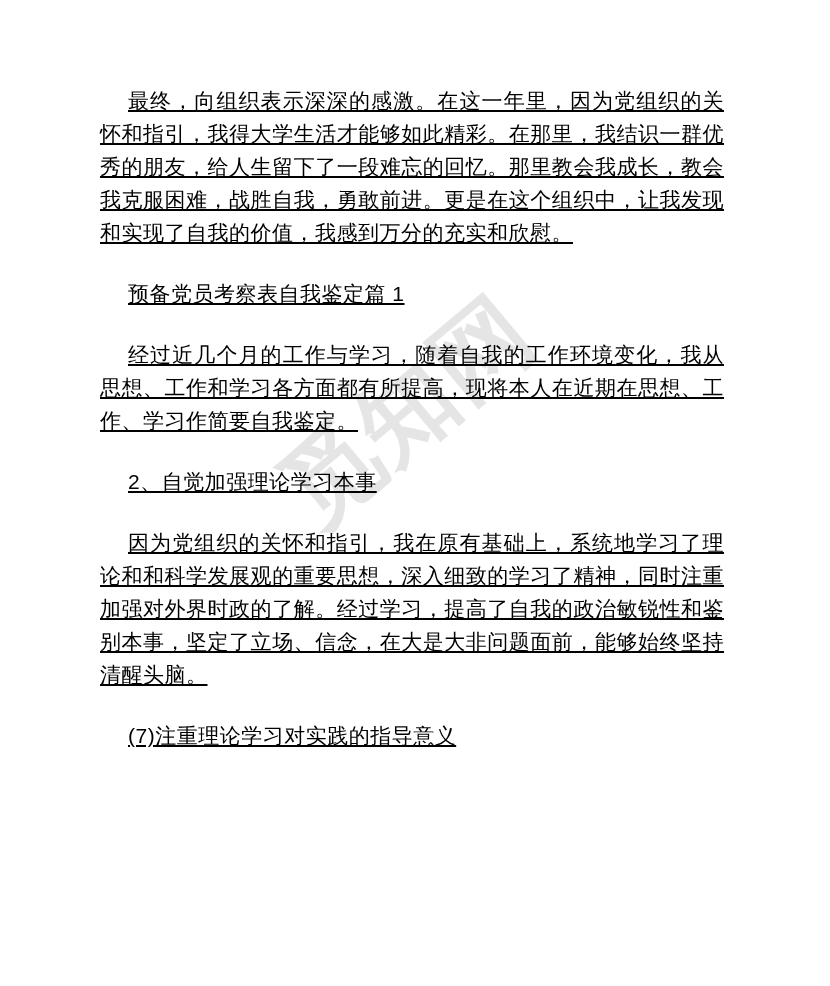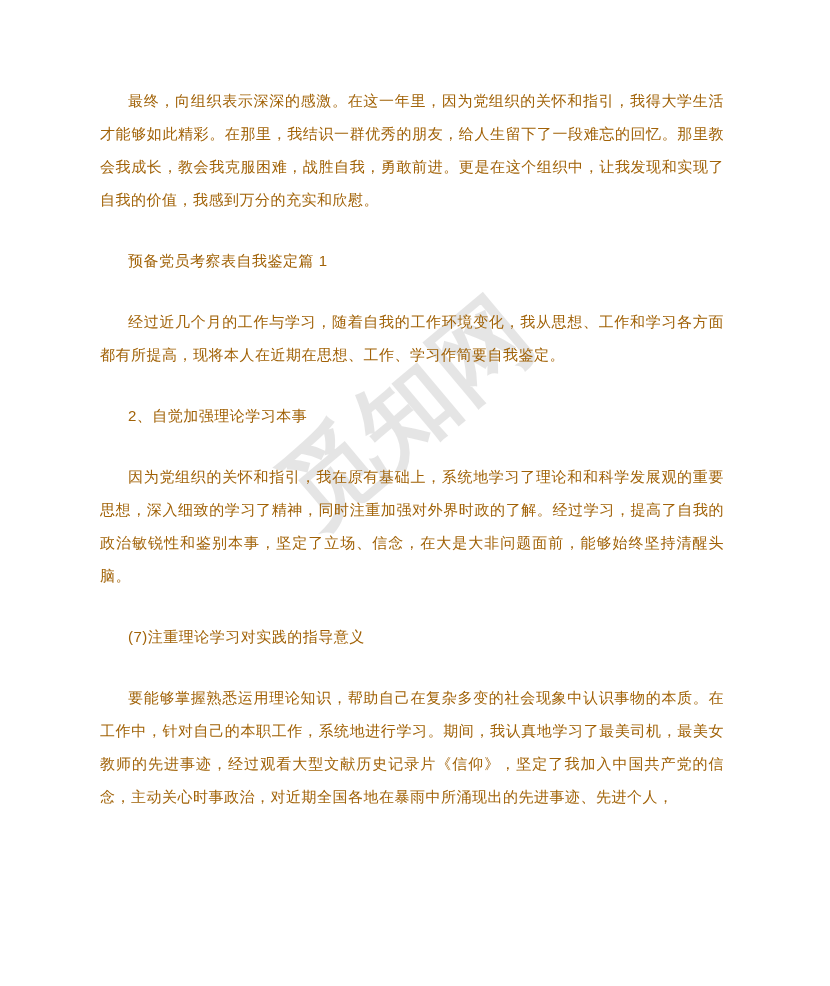--- a/index.html
+++ b/index.html
@@ -30,28 +30,29 @@
     z-index: 0;
     pointer-events: none;
     user-select: none;
   }
   .content {
     position: relative;
     z-index: 1;
     padding: 84px 106px 0 100px;
   }
   .block {
-    font-size: 15px;
+    font-size: 21px;
     line-height: 33px;
-    color: #a16207;
+    color: #000000;
     text-indent: 28px;
     text-align: justify;
     word-break: break-all;
     margin-bottom: 28px;
     letter-spacing: 0.5px;
+    text-decoration: underline;
   }
 </style>
 </head>
 <body>
 
 <div class="page">
 
   <div class="watermark">觅知网</div>
 
   <div class="content">
@@ -62,16 +63,15 @@
 
     <p class="block">经过近几个月的工作与学习，随着自我的工作环境变化，我从思想、工作和学习各方面都有所提高，现将本人在近期在思想、工作、学习作简要自我鉴定。</p>
 
     <p class="block">2、自觉加强理论学习本事</p>
 
 
     <p class="block">因为党组织的关怀和指引，我在原有基础上，系统地学习了理论和和科学发展观的重要思想，深入细致的学习了精神，同时注重加强对外界时政的了解。经过学习，提高了自我的政治敏锐性和鉴别本事，坚定了立场、信念，在大是大非问题面前，能够始终坚持清醒头脑。</p>
 
     <p class="block">(7)注重理论学习对实践的指导意义</p>
 
-    <p class="block">要能够掌握熟悉运用理论知识，帮助自己在复杂多变的社会现象中认识事物的本质。在工作中，针对自己的本职工作，系统地进行学习。期间，我认真地学习了最美司机，最美女教师的先进事迹，经过观看大型文献历史记录片《信仰》，坚定了我加入中国共产党的信念，主动关心时事政治，对近期全国各地在暴雨中所涌现出的先进事迹、先进个人，</p>
 
   </div>
 </div>
 
 </body></html>

